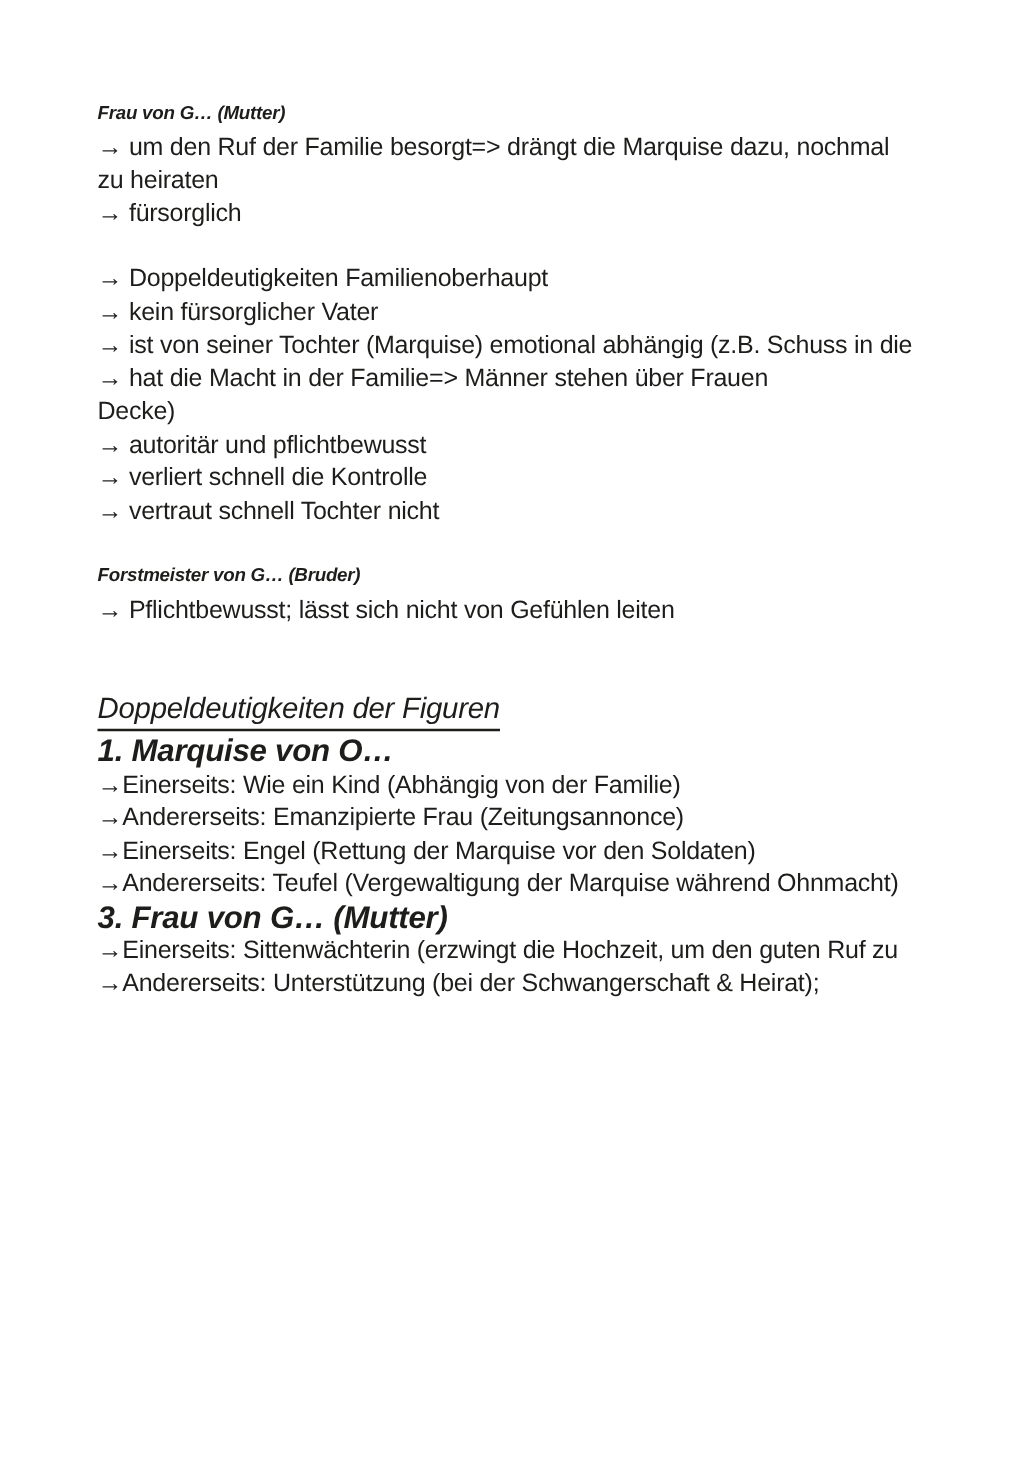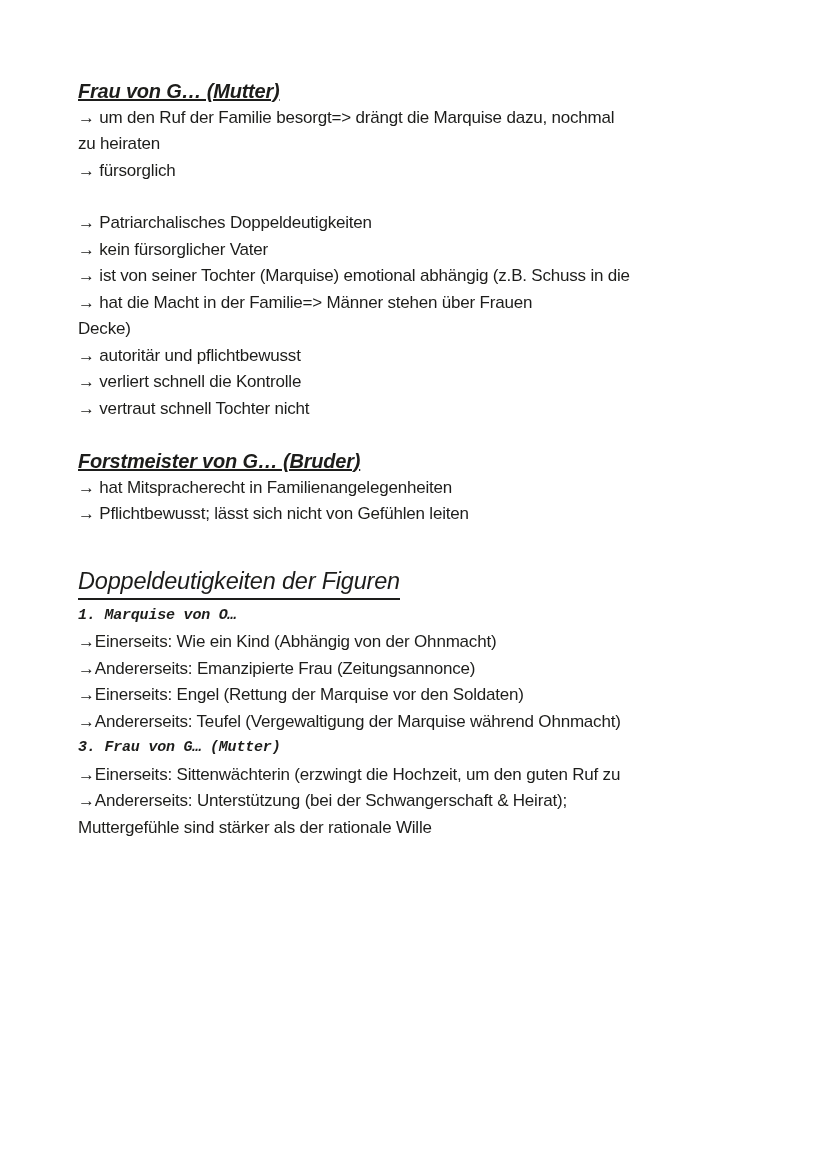--- a/index.html
+++ b/index.html
@@ -21,106 +21,102 @@
     top: 78px;
     left: 78px;
     width: 700px;
   }
   .section {
     margin: 0 0 26px 0;
   }
   .section-heading {
     font-weight: bold;
     font-style: italic;
-    font-size: 20px;
+    font-size: 15px;
     line-height: 26.5px;
     letter-spacing: -0.2px;
     white-space: nowrap;
-    text-decoration: underline;
   }
   .note-line {
-    font-size: 17px;
+    font-size: 20px;
     line-height: 26.5px;
     letter-spacing: -0.2px;
     white-space: nowrap;
   }
   .doppel-block {
-    margin-top: 38px;
+    margin-top: 50px;
   }
   .doppel-title-row {
     line-height: 31px;
     margin-bottom: 3px;
   }
   .doppel-title {
     display: inline-block;
     font-style: italic;
     font-size: 23.5px;
     letter-spacing: -0.2px;
     border-bottom: 2px solid #1d1d1b;
     padding-bottom: 1px;
     white-space: nowrap;
   }
   .entry-heading {
     font-weight: bold;
     font-style: italic;
-    font-size: 15px;
+    font-size: 25px;
     line-height: 26.5px;
     letter-spacing: -0.2px;
     white-space: nowrap;
-    font-family: Liberation Mono, monospace;
   }
 </style>
 </head>
 <body>
 
 <div class="page">
   <div class="content">
 
     <div class="section">
       <div class="section-heading">Frau von G… (Mutter)</div>
       <div class="note-line">→ um den Ruf der Familie besorgt=&gt; drängt die Marquise dazu, nochmal</div>
       <div class="note-line">zu heiraten</div>
       <div class="note-line">→ fürsorglich</div>
     </div>
 
     <div class="section">
-      <div class="note-line">→ Patriarchalisches Doppeldeutigkeiten</div>
+      <div class="note-line">→ Doppeldeutigkeiten Familienoberhaupt</div>
       <div class="note-line">→ kein fürsorglicher Vater</div>
       <div class="note-line">→ ist von seiner Tochter (Marquise) emotional abhängig (z.B. Schuss in die</div>
       <div class="note-line">→ hat die Macht in der Familie=&gt; Männer stehen über Frauen</div>
       <div class="note-line">Decke)</div>
       <div class="note-line">→ autoritär und pflichtbewusst</div>
       <div class="note-line">→ verliert schnell die Kontrolle</div>
       <div class="note-line">→ vertraut schnell Tochter nicht</div>
     </div>
 
     <div class="section">
       <div class="section-heading">Forstmeister von G… (Bruder)</div>
-      <div class="note-line">→ hat Mitspracherecht in Familienangelegenheiten</div>
       <div class="note-line">→ Pflichtbewusst; lässt sich nicht von Gefühlen leiten</div>
     </div>
 
     <div class="doppel-block">
       <div class="doppel-title-row">
         <span class="doppel-title">Doppeldeutigkeiten der Figuren</span>
       </div>
 
       <div>
         <div class="entry-heading">1. Marquise von O…</div>
-        <div class="note-line">→Einerseits: Wie ein Kind (Abhängig von der Ohnmacht)</div>
+        <div class="note-line">→Einerseits: Wie ein Kind (Abhängig von der Familie)</div>
         <div class="note-line">→Andererseits: Emanzipierte Frau (Zeitungsannonce)</div>
       </div>
 
       <div>
         <div class="note-line">→Einerseits: Engel (Rettung der Marquise vor den Soldaten)</div>
         <div class="note-line">→Andererseits: Teufel (Vergewaltigung der Marquise während Ohnmacht)</div>
       </div>
 
       <div>
         <div class="entry-heading">3. Frau von G… (Mutter)</div>
         <div class="note-line">→Einerseits: Sittenwächterin (erzwingt die Hochzeit, um den guten Ruf zu</div>
         <div class="note-line">→Andererseits: Unterstützung (bei der Schwangerschaft &amp; Heirat);</div>
-        <div class="note-line">Muttergefühle sind stärker als der rationale Wille</div>
       </div>
     </div>
 
   </div>
 </div>
 
 </body></html>

